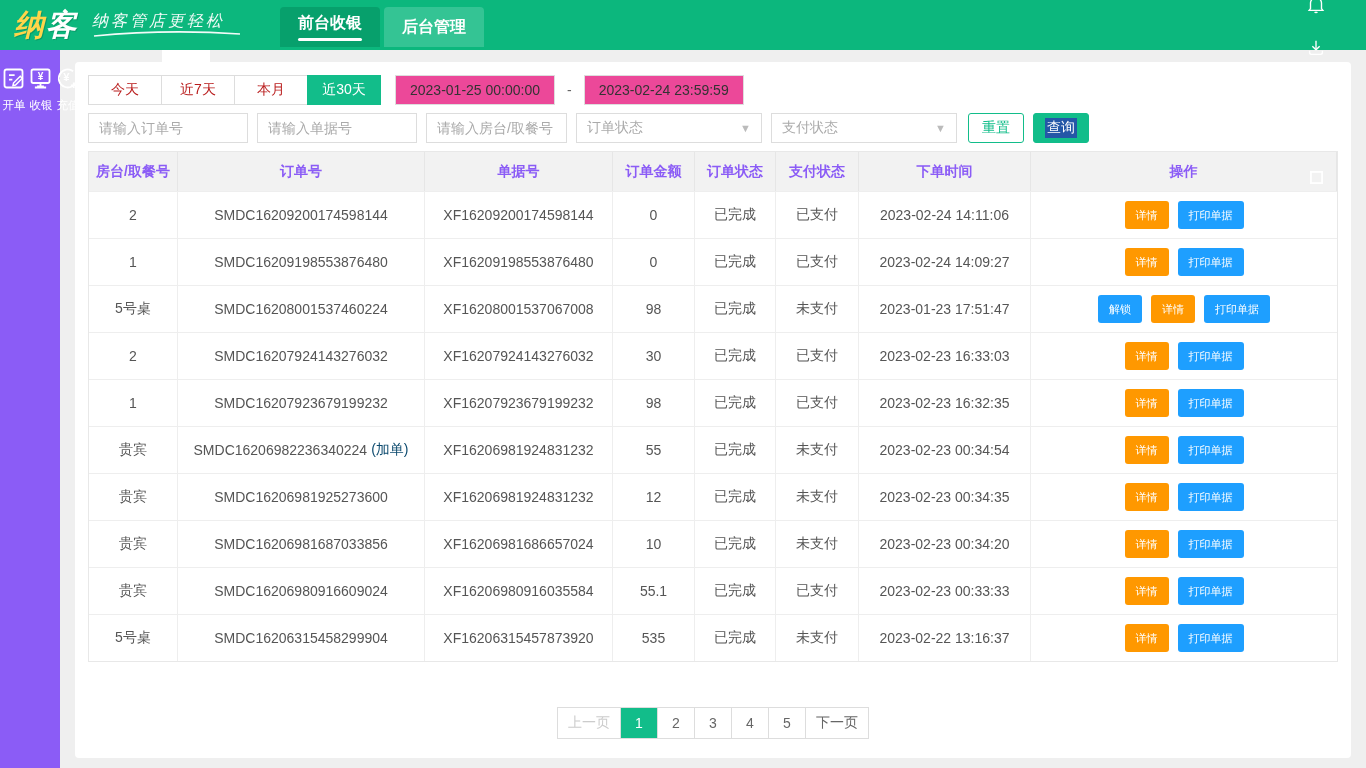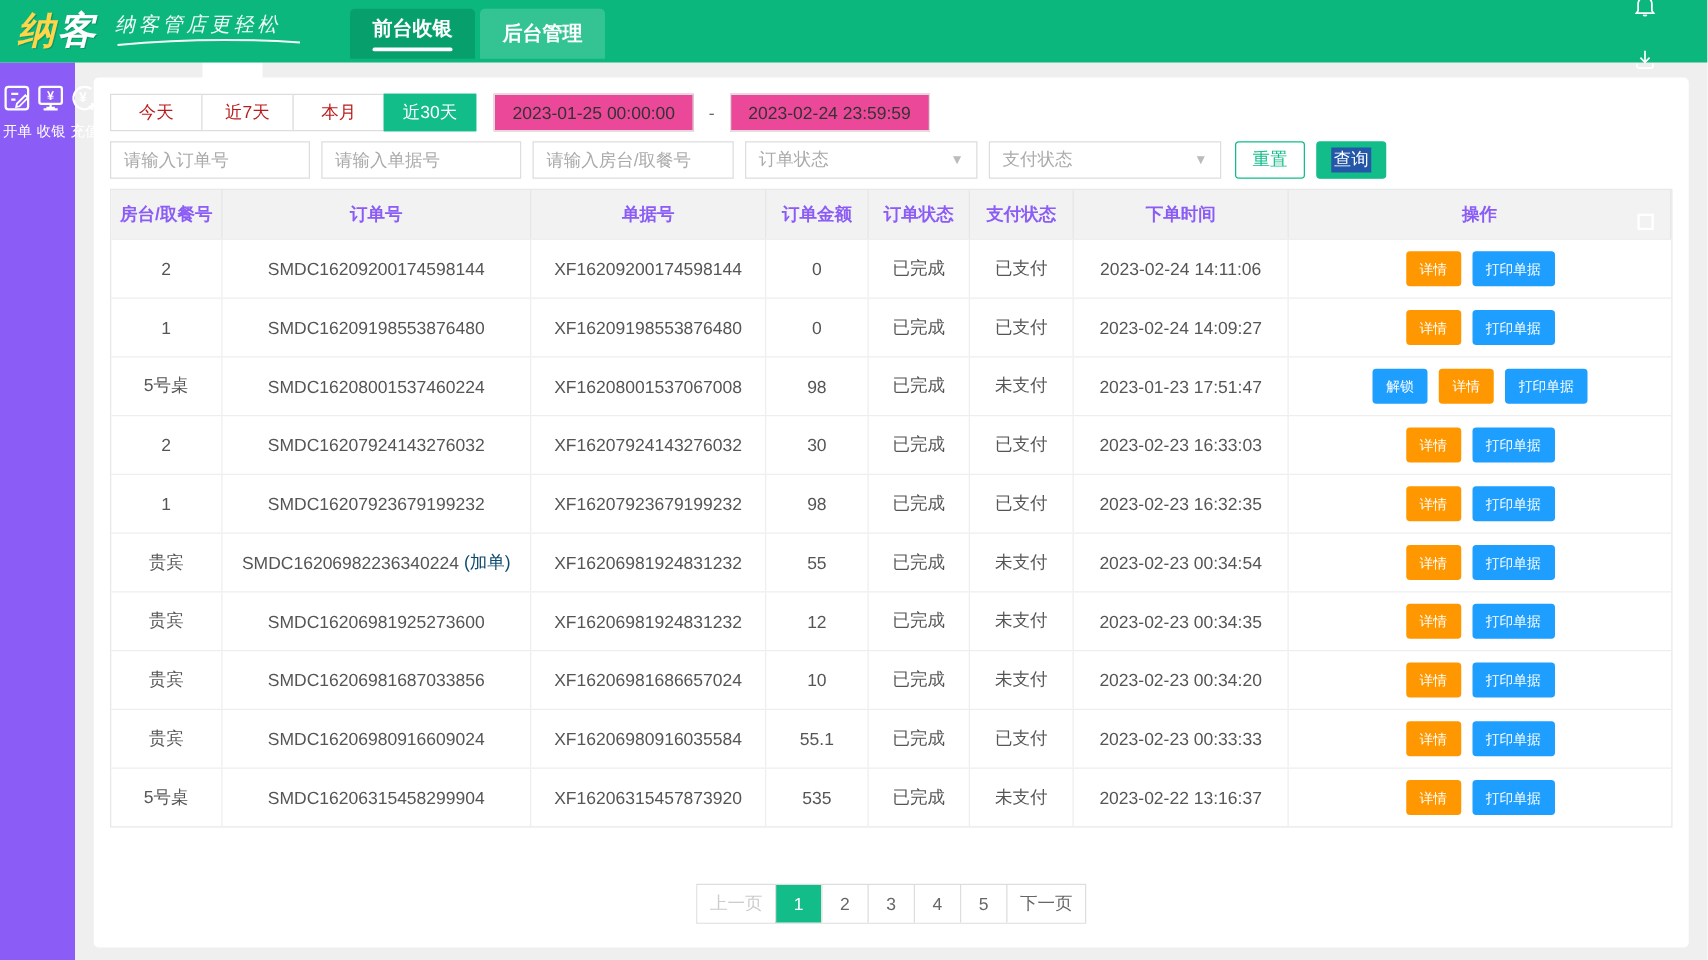--- a/index.html
+++ b/index.html
@@ -242,21 +242,21 @@
         <div class="qbtn active">近30天</div>
       </div>
       <div class="date-input">2023-01-25 00:00:00</div>
       <span class="date-sep">-</span>
       <div class="date-input second">2023-02-24 23:59:59</div>
     </div>
 
     <div class="filter-row">
       <input class="text-input" type="text" placeholder="请输入订单号" style="">
       <input class="text-input" type="text" placeholder="请输入单据号" style="">
-      <input class="text-input" type="text" style="width: 161px;" placeholder="请输入房台/取餐号">
+      <input class="text-input" type="text" style="width: 141px;" placeholder="请输入房台/取餐号">
       <div class="select">
         <span>订单状态</span>
         <span class="chev">▼</span>
       </div>
       <div class="select">
         <span>支付状态</span>
         <span class="chev">▼</span>
       </div>
       <div class="btn btn-reset">重置</div>
       <div class="btn btn-search">

